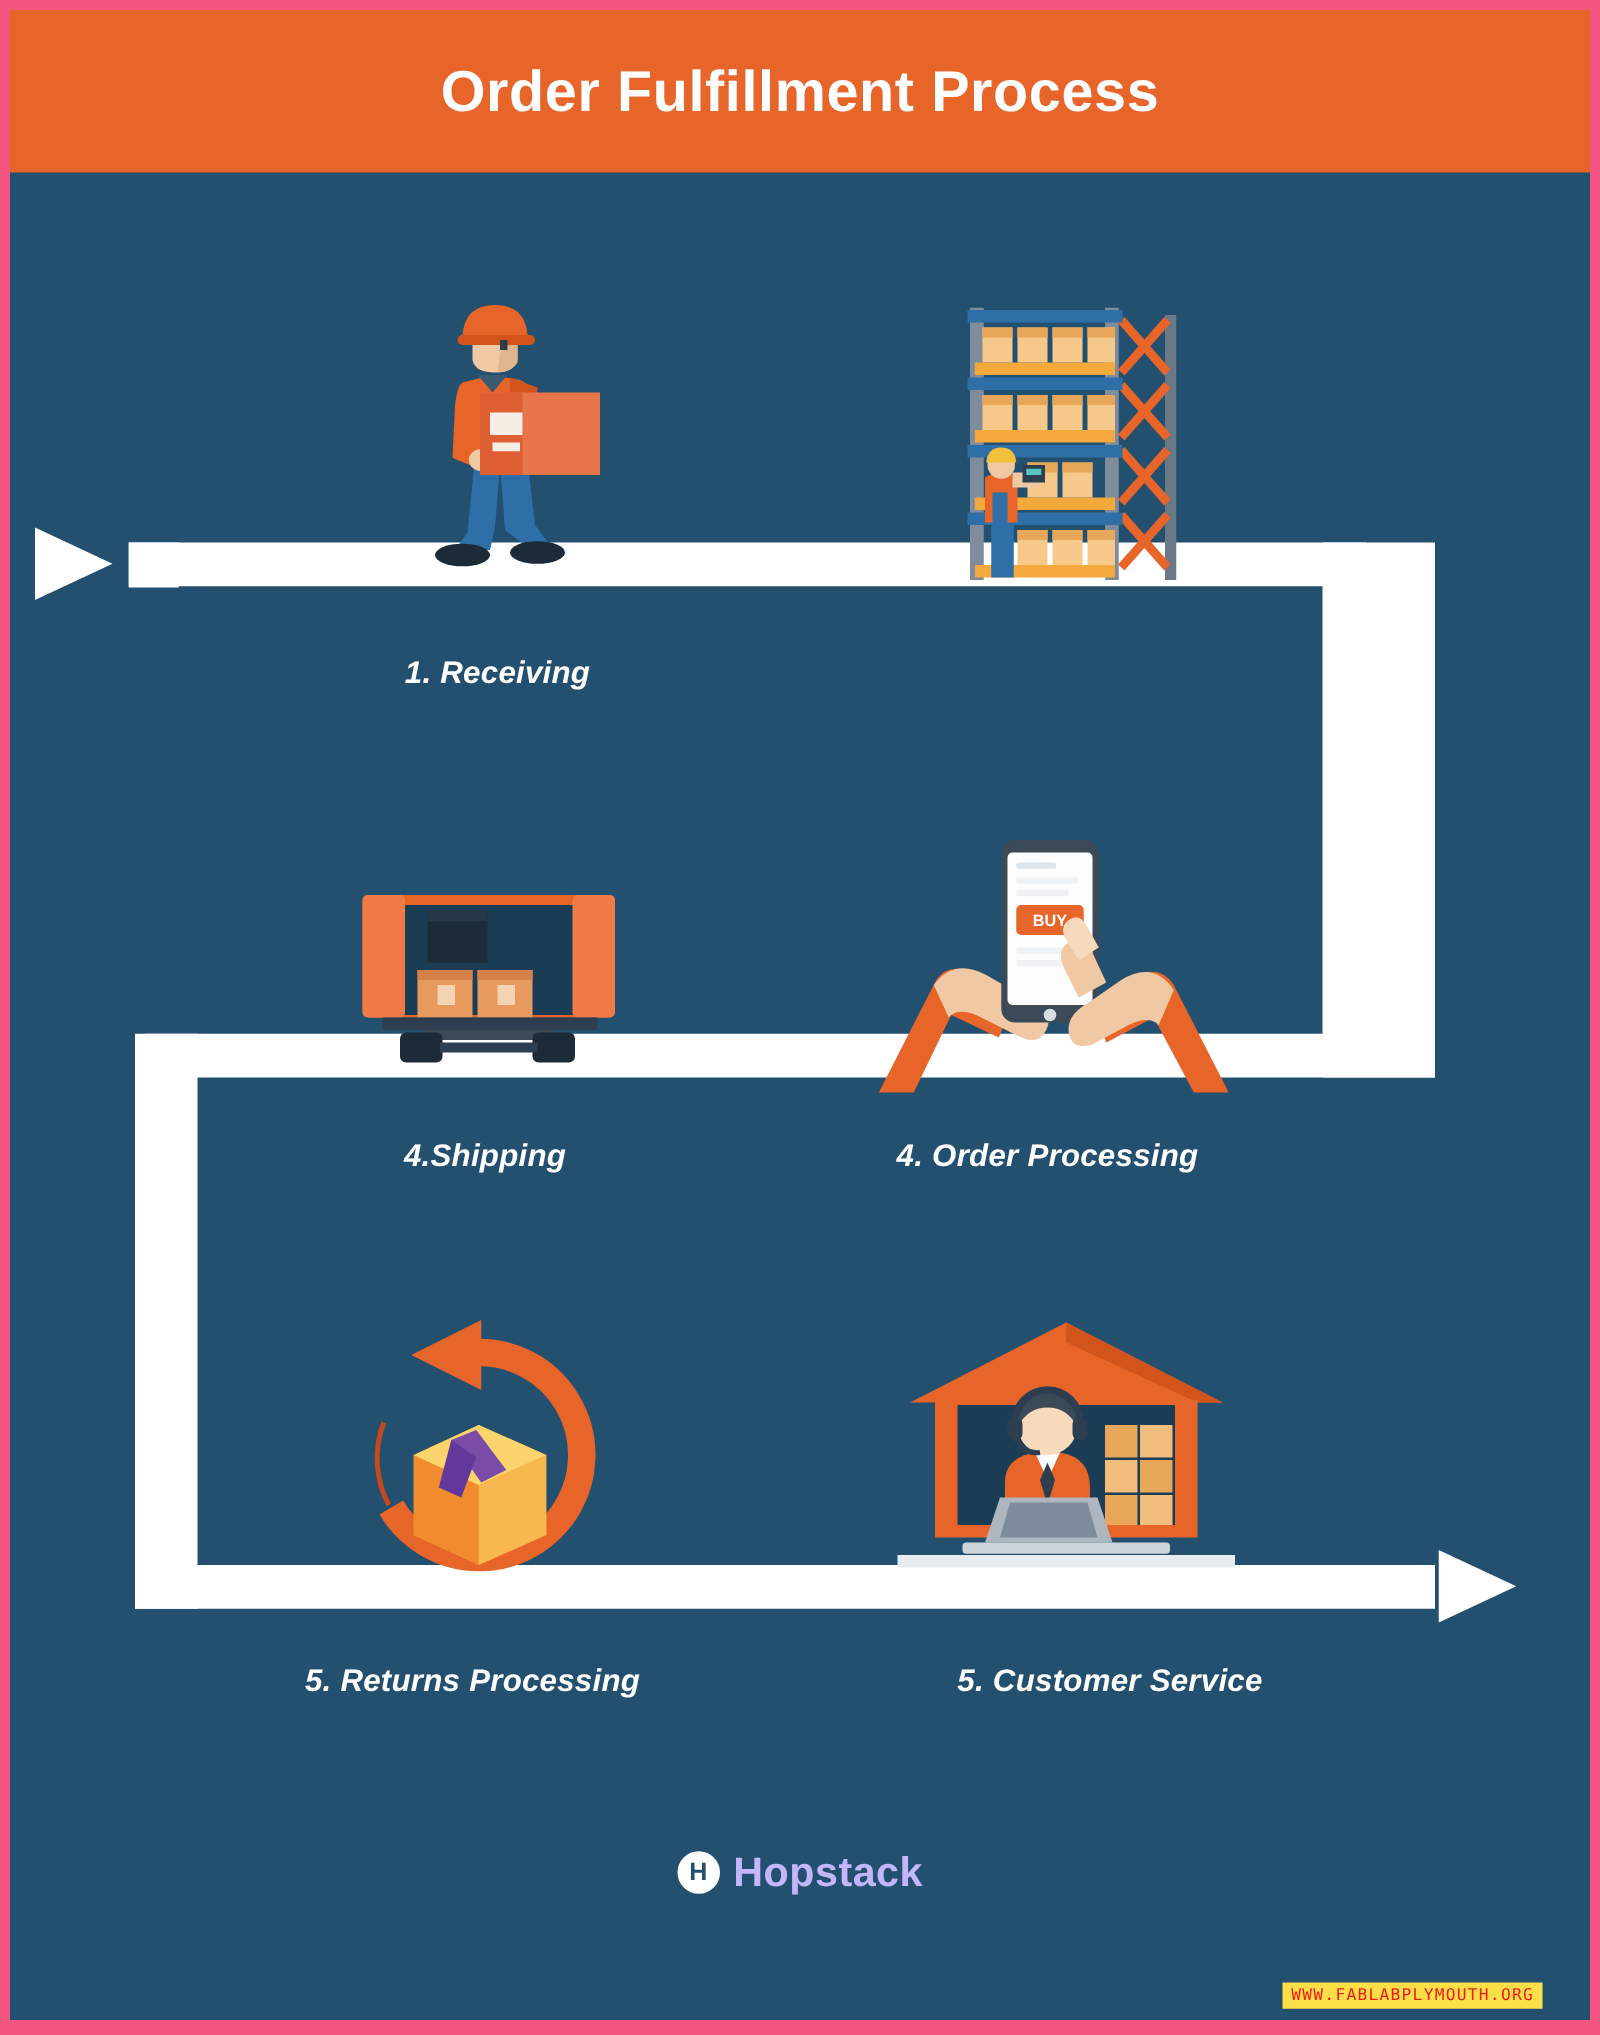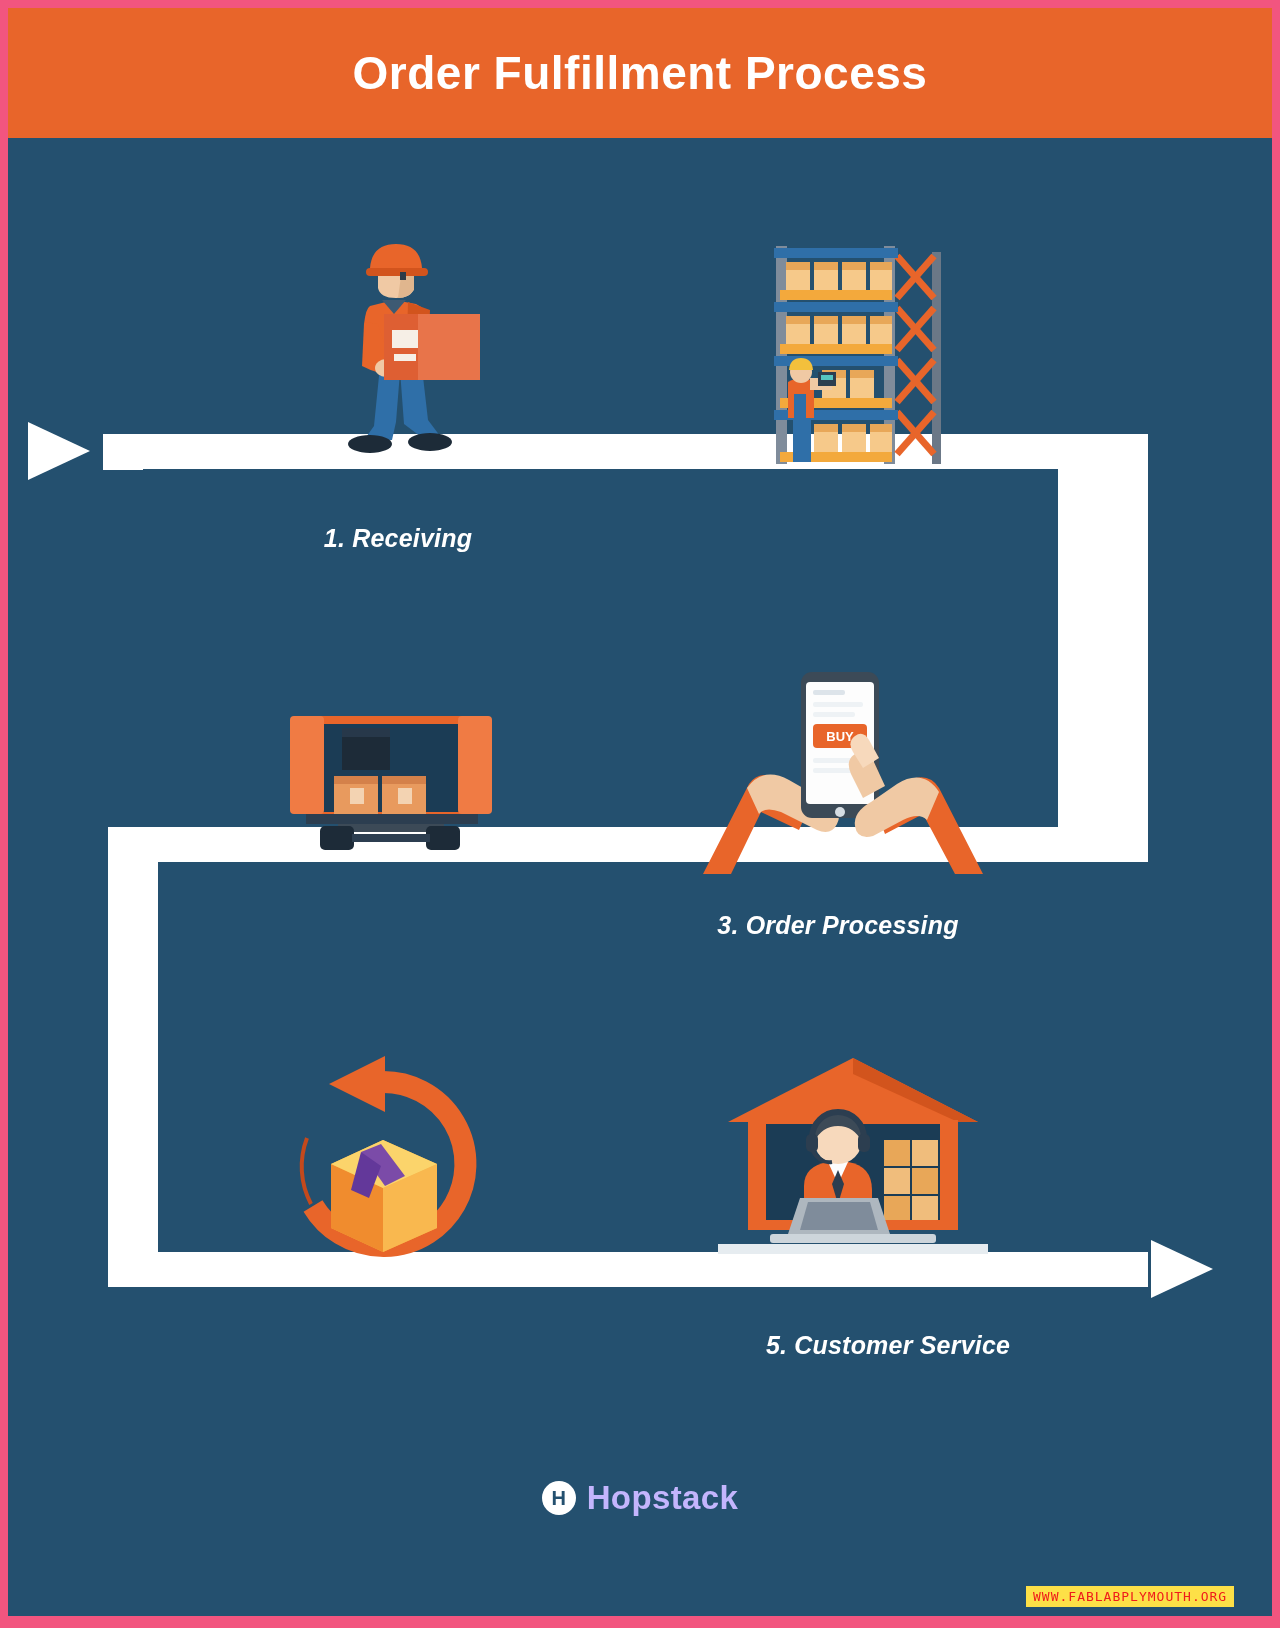--- a/index.html
+++ b/index.html
@@ -348,21 +348,23 @@
 
         <polygon points="92,144 170,144 182,180 80,180" fill="#aeb7bf"></polygon>
         <polygon points="100,148 162,148 170,176 92,176" fill="#7f8c9b"></polygon>
         <rect x="62" y="180" width="166" height="9" rx="3" fill="#cdd5db"></rect>
 
         <rect x="10" y="190" width="270" height="10" fill="#e6ecf0"></rect>
       </svg>
     </div>
 
     <div class="step-label lbl-1">1. Receiving</div>
-    <div class="step-label lbl-3">3. Order Processing</div>
+    <div class="step-label lbl-3">4. Order Processing</div>
+    <div class="step-label lbl-4">4.Shipping</div>
+    <div class="step-label lbl-5">5. Returns Processing</div>
     <div class="step-label lbl-6">5. Customer Service</div>
 
     <div class="logo">
       <div class="logo-badge">H</div>
       <div class="logo-text">Hopstack</div>
     </div>
 
   </div>
 
   <div class="watermark">WWW.FABLABPLYMOUTH.ORG</div>

